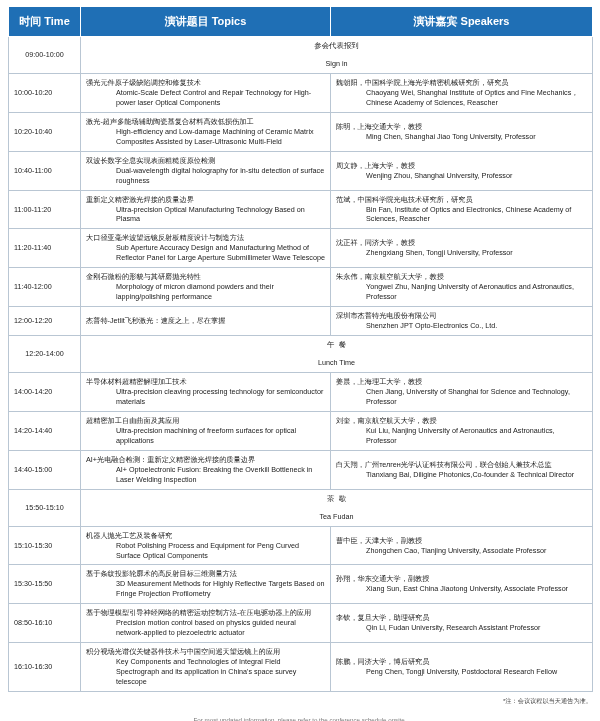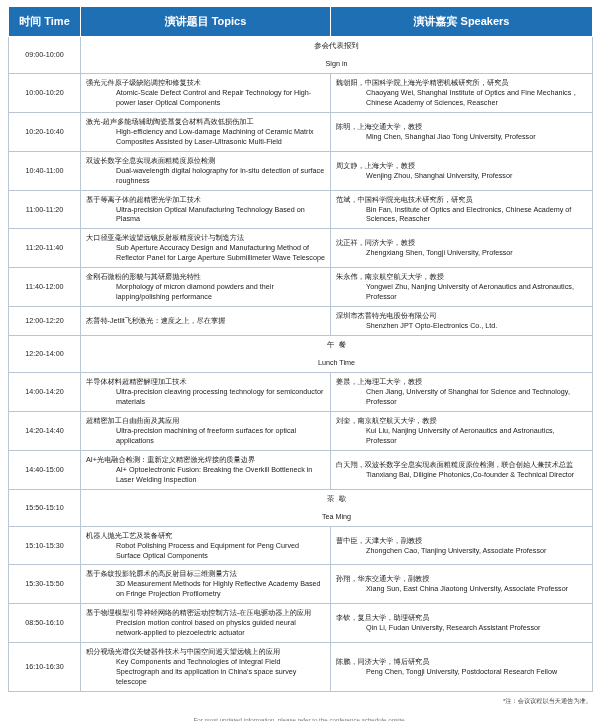--- a/index.html
+++ b/index.html
@@ -40,21 +40,21 @@
     line-height: 1.38;
     padding: 4px 5px;
     vertical-align: middle;
     color: #1a1a1a;
   }
   col.c-time { width: 72px; }
   col.c-topic { width: 250px; }
   col.c-speaker { width: 262px; }
 
   td.time {
-    text-align: center;
+    text-align: left;
     font-size: 7.6px;
     color: #222;
   }
   td.topic .cn, td.speaker .cn {
     display: block;
   }
   td.topic .en, td.speaker .en {
     display: block;
     margin-left: 30px;
   }
@@ -145,21 +145,21 @@
         </td>
         <td class="speaker">
           <span class="cn">周文静，上海大学，教授</span>
           <span class="en">Wenjing Zhou, Shanghai University, Professor</span>
         </td>
       </tr>
 
       <tr>
         <td class="time">11:00-11:20</td>
         <td class="topic">
-          <span class="cn">基于等离子体的超精密光学加工技术</span>
+          <span class="cn">重新定义精密激光焊接的质量边界</span>
           <span class="en">Ultra-precision Optical Manufacturing Technology Based on Plasma</span>
         </td>
         <td class="speaker">
           <span class="cn">范斌，中国科学院光电技术研究所，研究员</span>
           <span class="en">Bin Fan, Institute of Optics and Electronics, Chinese Academy of Sciences, Reascher</span>
         </td>
       </tr>
 
       <tr>
         <td class="time">11:20-11:40</td>
@@ -229,50 +229,50 @@
         </td>
       </tr>
 
       <tr>
         <td class="time">14:40-15:00</td>
         <td class="topic">
           <span class="cn">AI+光电融合检测：重新定义精密激光焊接的质量边界</span>
           <span class="en">AI+ Optoelectronic Fusion: Breaking the Overkill Bottleneck in Laser Welding Inspection</span>
         </td>
         <td class="speaker">
-          <span class="cn">白天翔，双波长数字全息实现表面粗糙度原位检测，联合创始人兼技术总监</span>
+          <span class="cn">白天翔，广州телген光学认证科技有限公司，联合创始人兼技术总监</span>
           <span class="en">Tianxiang Bai, Diligine Photonics,Co-founder &amp; Technical Director</span>
         </td>
       </tr>
 
       <tr class="full">
         <td class="time">15:50-15:10</td>
         <td colspan="2">
           <span class="cn">茶 歇</span>
-          <span class="en">Tea Ming</span>
+          <span class="en">Tea Fudan</span>
         </td>
       </tr>
 
       <tr>
         <td class="time">15:10-15:30</td>
         <td class="topic">
           <span class="cn">机器人抛光工艺及装备研究</span>
           <span class="en">Robot Polishing Process and Equipment for Peng Curved Surface Optical Components</span>
         </td>
         <td class="speaker">
           <span class="cn">曹中臣，天津大学，副教授</span>
           <span class="en">Zhongchen Cao, Tianjing University, Associate Professor</span>
         </td>
       </tr>
 
       <tr>
         <td class="time">15:30-15:50</td>
         <td class="topic">
           <span class="cn">基于条纹投影轮廓术的高反射目标三维测量方法</span>
-          <span class="en">3D Measurement Methods for Highly Reflective Academy Based on Fringe Projection Profilometry</span>
+          <span class="en">3D Measurement Methods for Highly Reflective Targets Based on Fringe Projection Profilometry</span>
         </td>
         <td class="speaker">
           <span class="cn">孙翔，华东交通大学，副教授</span>
           <span class="en">Xiang Sun, East China Jiaotong University, Associate Professor</span>
         </td>
       </tr>
 
       <tr>
         <td class="time">08:50-16:10</td>
         <td class="topic">

